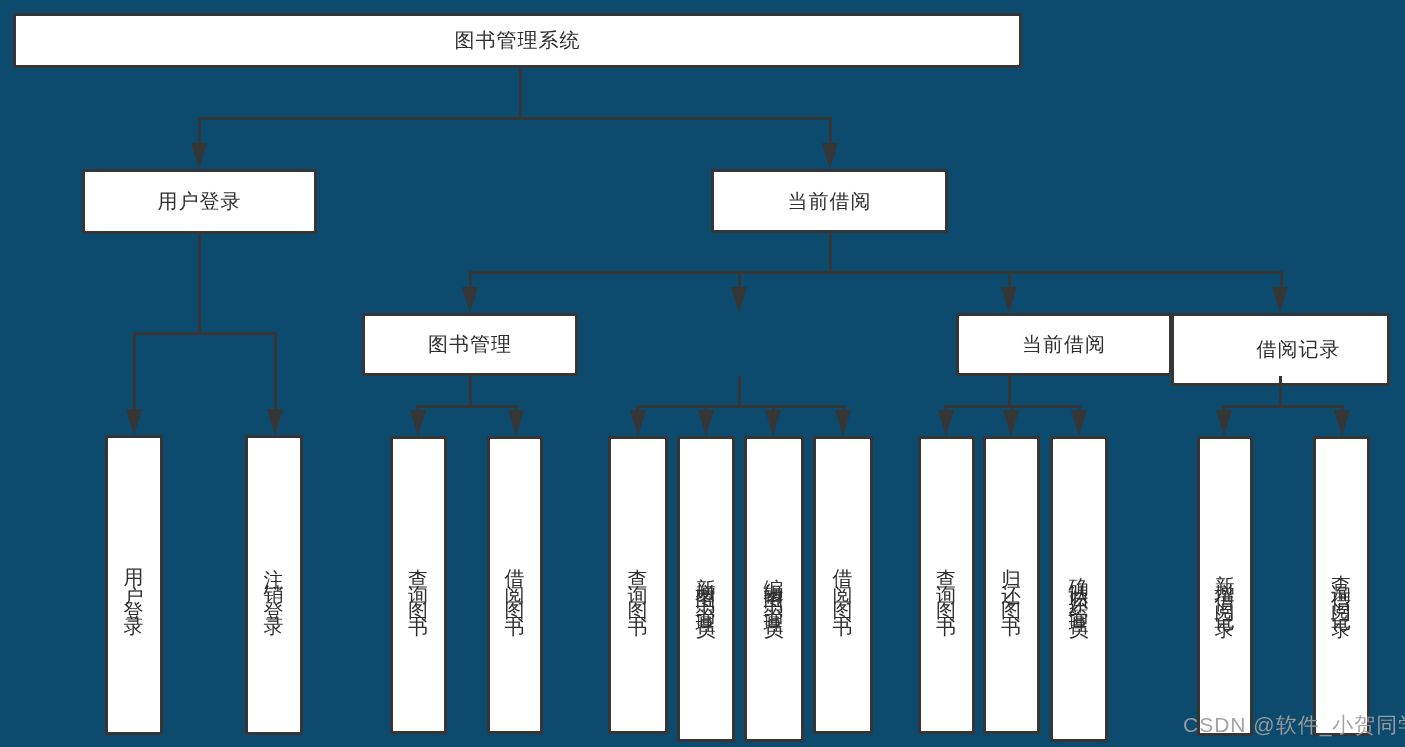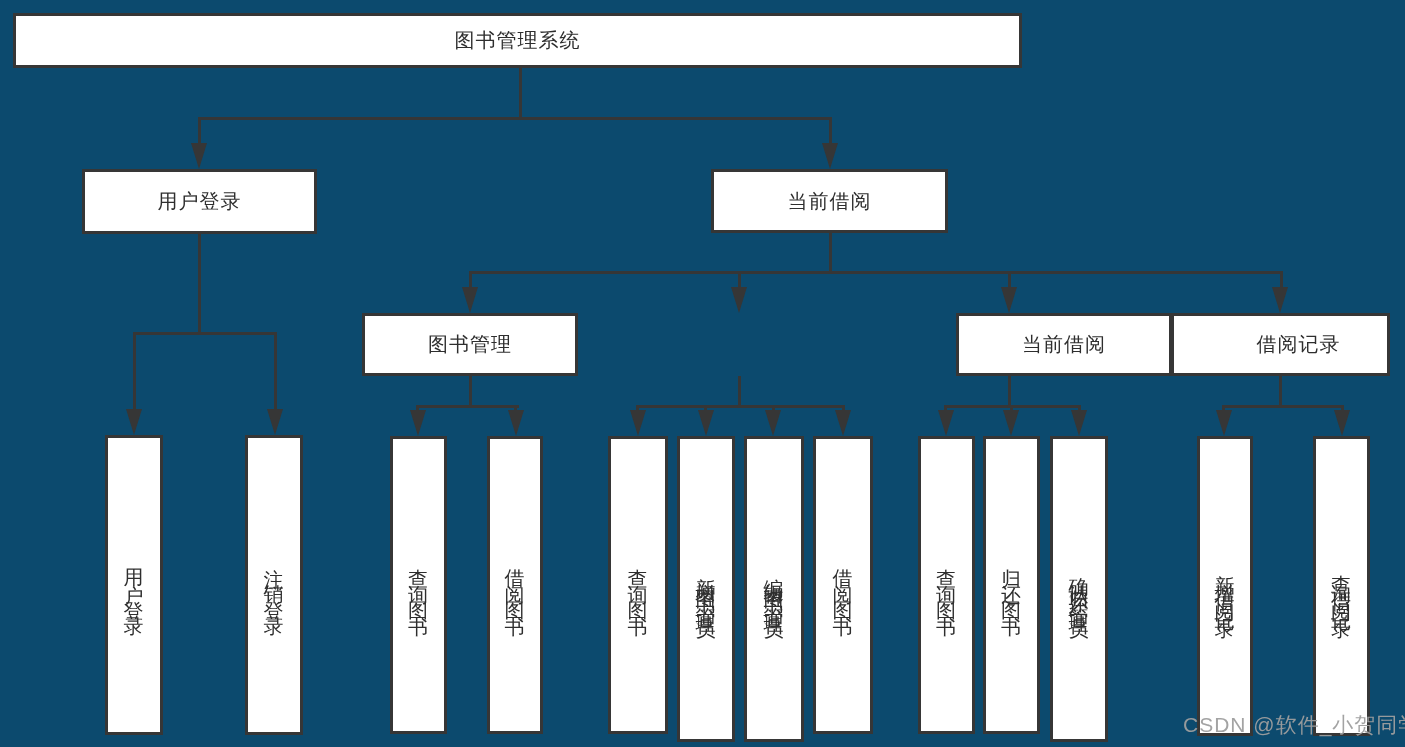--- a/index.html
+++ b/index.html
@@ -71,21 +71,21 @@
   <div class="arrow" style="left:1001px;top:287px;"></div>
   <div class="line" style="left:1280px;top:271px;width:3px;height:20px;"></div>
   <div class="arrow" style="left:1272px;top:287px;"></div>
 
   <div class="node h" style="left:362px;top:313px;width:216px;height:63px;">
     <span>图书管理</span>
   </div>
   <div class="node h" style="left:956px;top:313px;width:216px;height:63px;">
     <span>当前借阅</span>
   </div>
-  <div class="node h" style="left:1171px;top:313px;width:219px;height:63px;padding-left:36px;">
+  <div class="node h" style="left:1171px;top:313px;width:219px;height:73px;padding-left:36px;">
     <span>借阅记录</span>
   </div>
 
   <div class="line" style="left:469px;top:376px;width:3px;height:32px;"></div>
   <div class="line" style="left:416px;top:405px;width:103px;height:3px;"></div>
   <div class="line" style="left:416px;top:405px;width:3px;height:10px;"></div>
   <div class="arrow" style="left:410px;top:410px;"></div>
   <div class="line" style="left:514px;top:405px;width:3px;height:10px;"></div>
   <div class="arrow" style="left:508px;top:410px;"></div>
 

